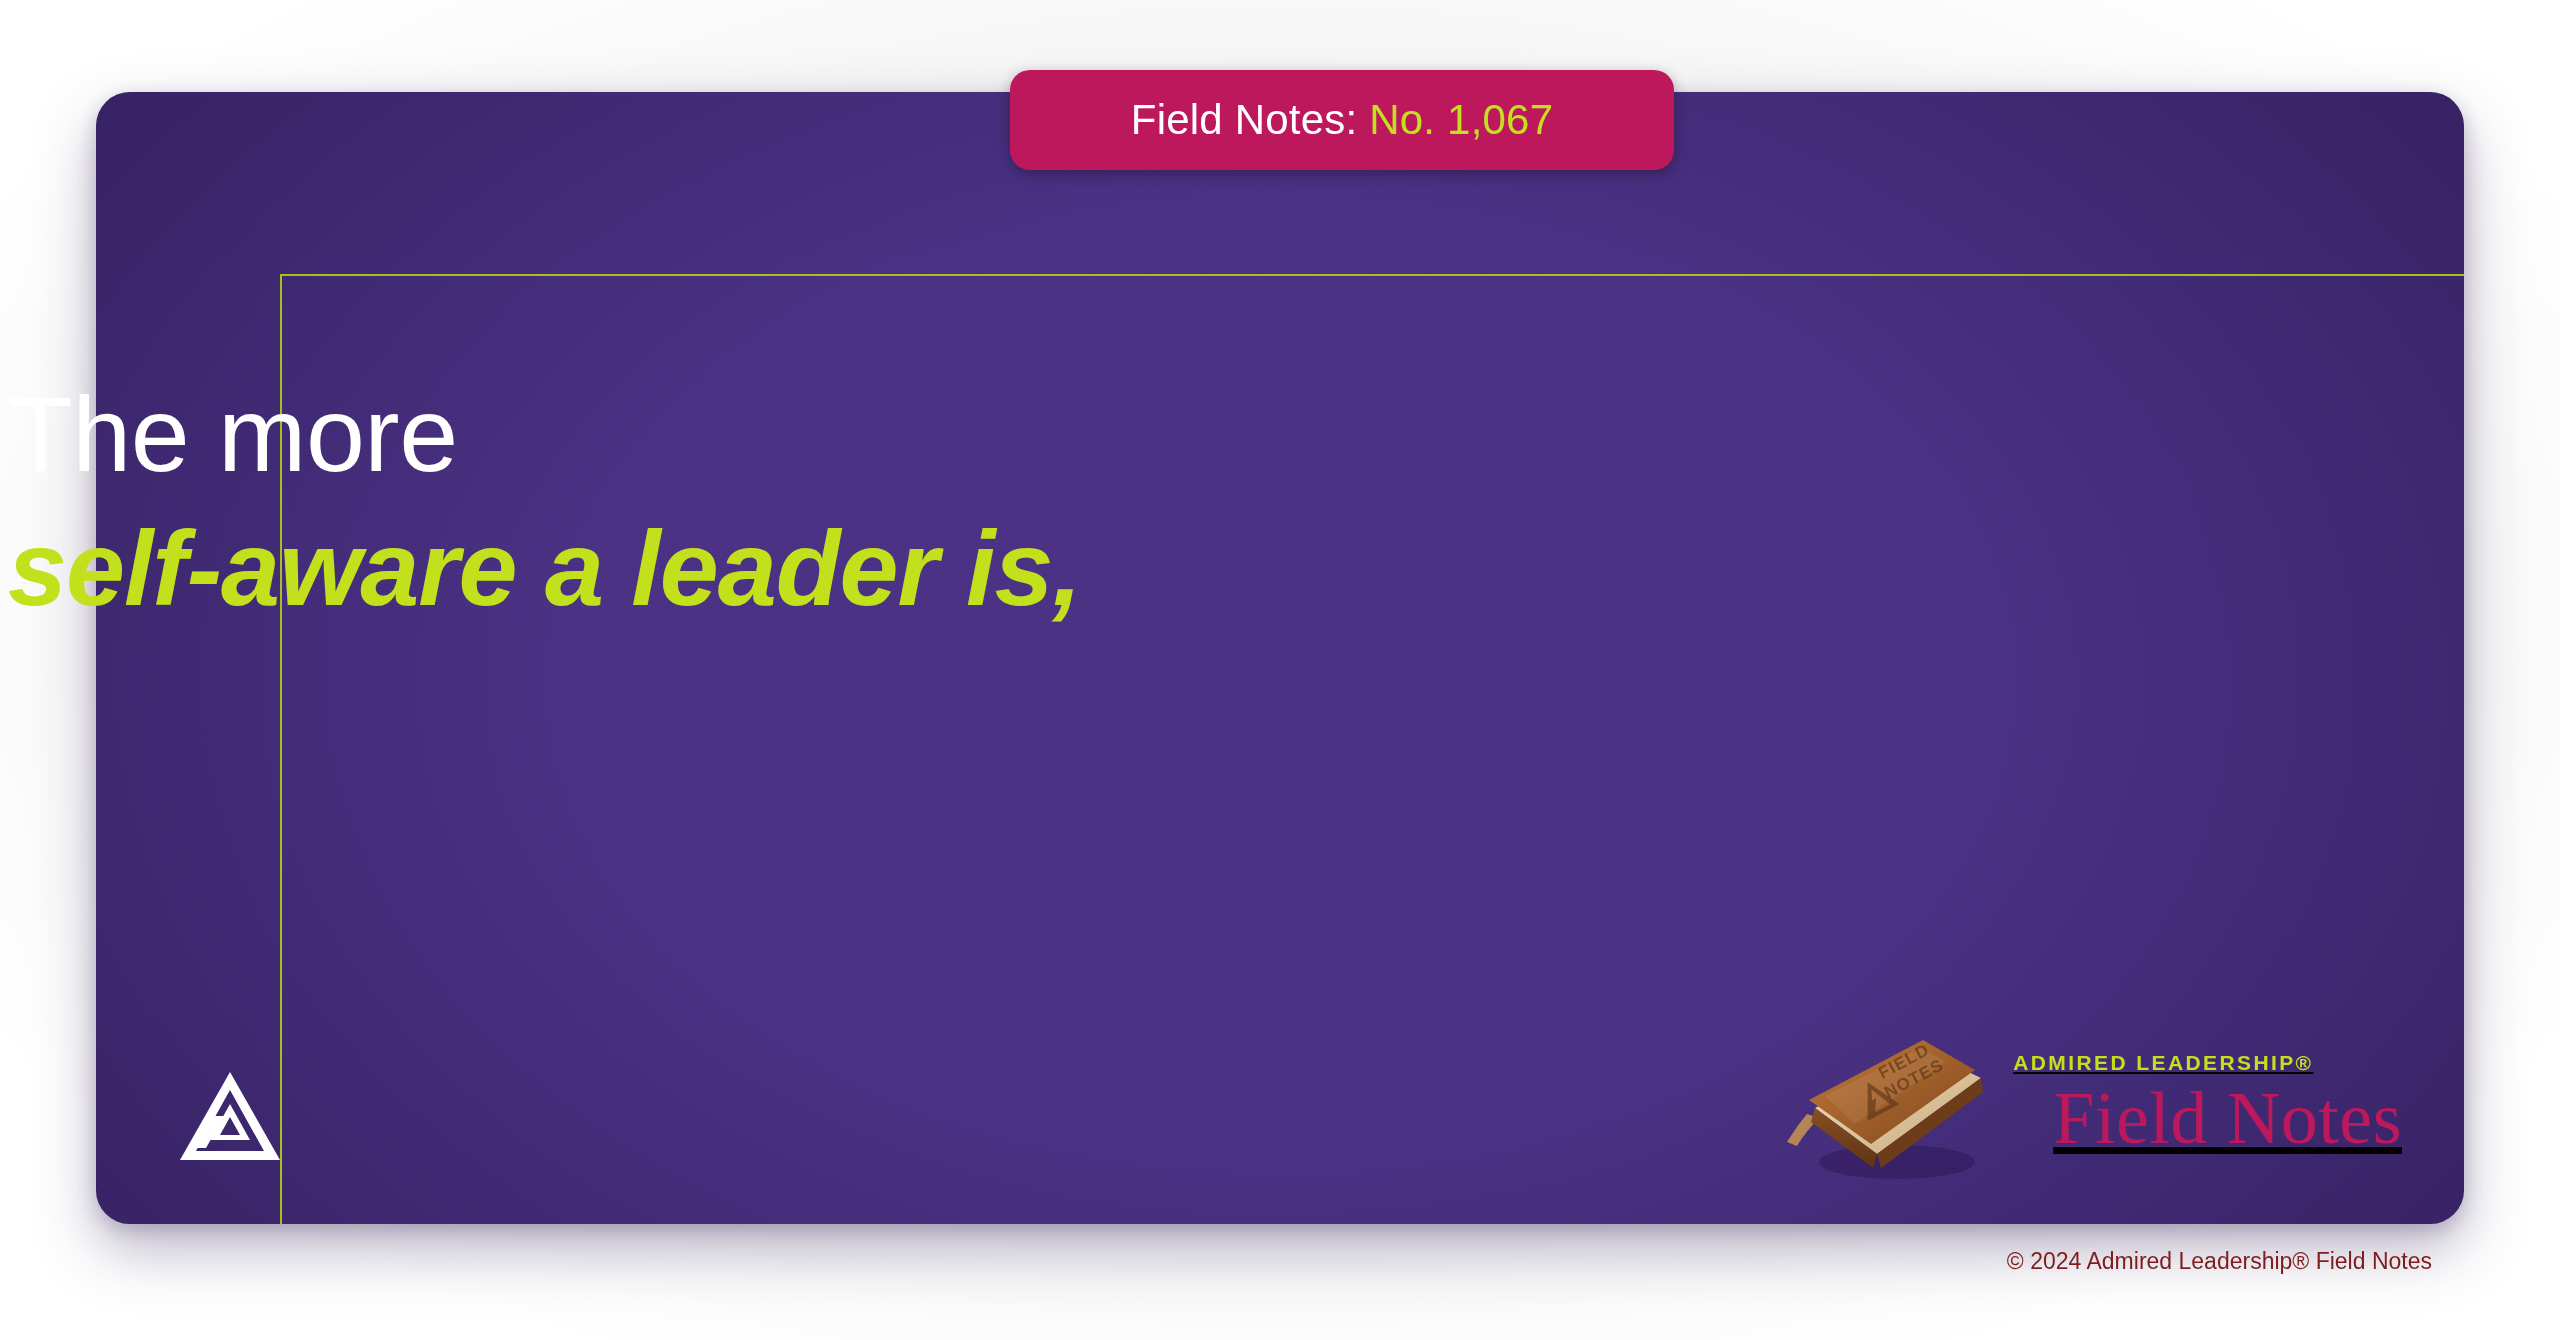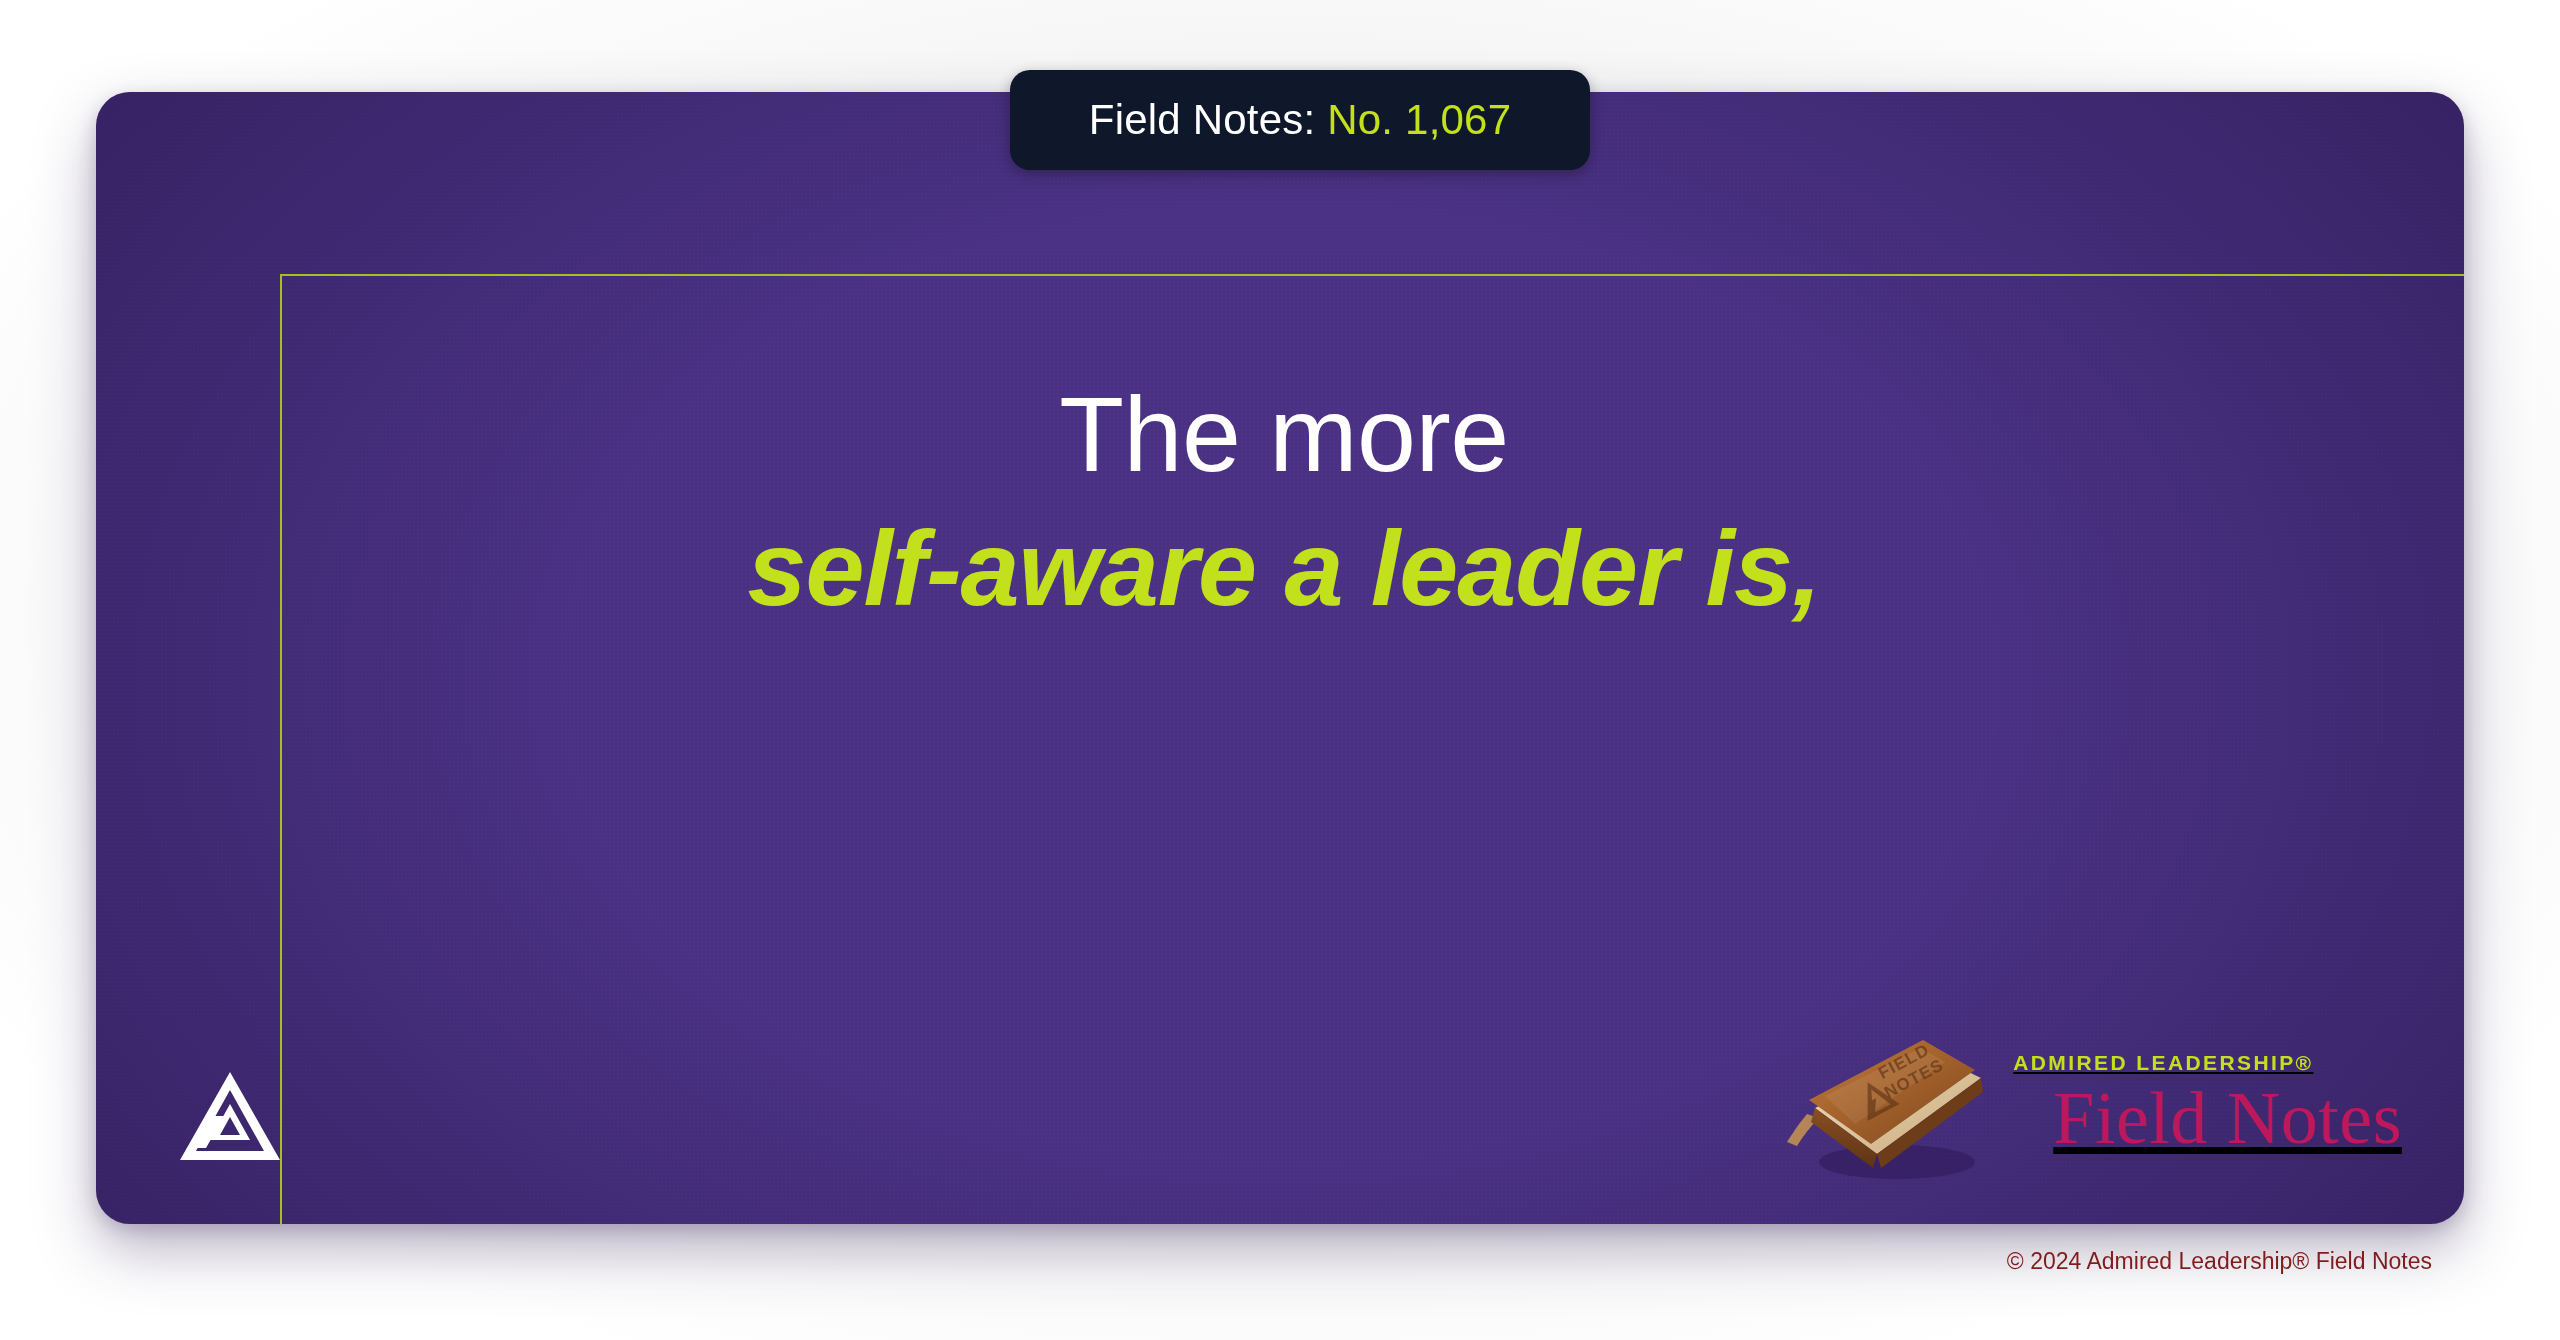--- a/index.html
+++ b/index.html
@@ -72,23 +72,23 @@
     border: 2px solid #a8bf20;
     box-sizing: border-box;
     pointer-events: none;
   }
 
   
   #issue-badge {
     position: absolute;
     left: 1010px;
     top: 70px;
-    width: 580px;
+    width: 664px;
     height: 100px;
-    background: #0f172a;
+    background: #be185d;
     border-radius: 20px;
     display: flex;
     align-items: center;
     justify-content: center;
     z-index: 40;
     box-shadow: 0 4px 14px rgba(0,0,0,0.30);
   }
   .badge-text {
     font-size: 42px;
     font-weight: 400;
@@ -98,21 +98,21 @@
   }
   .badge-label { color: #ffffff; }
   .badge-number { color: #c3e01c; margin-left: 12px; }
 
   
   #quote {
     position: absolute;
     left: 8px;
     right: 0;
     top: 368px;
-    text-align: center;
+    text-align: left;
     z-index: 20;
   }
   .quote-line {
     line-height: 1.26;
     white-space: nowrap;
   }
   .quote-line.plain {
     font-size: 106px;
     font-weight: 300;
     color: #ffffff;

